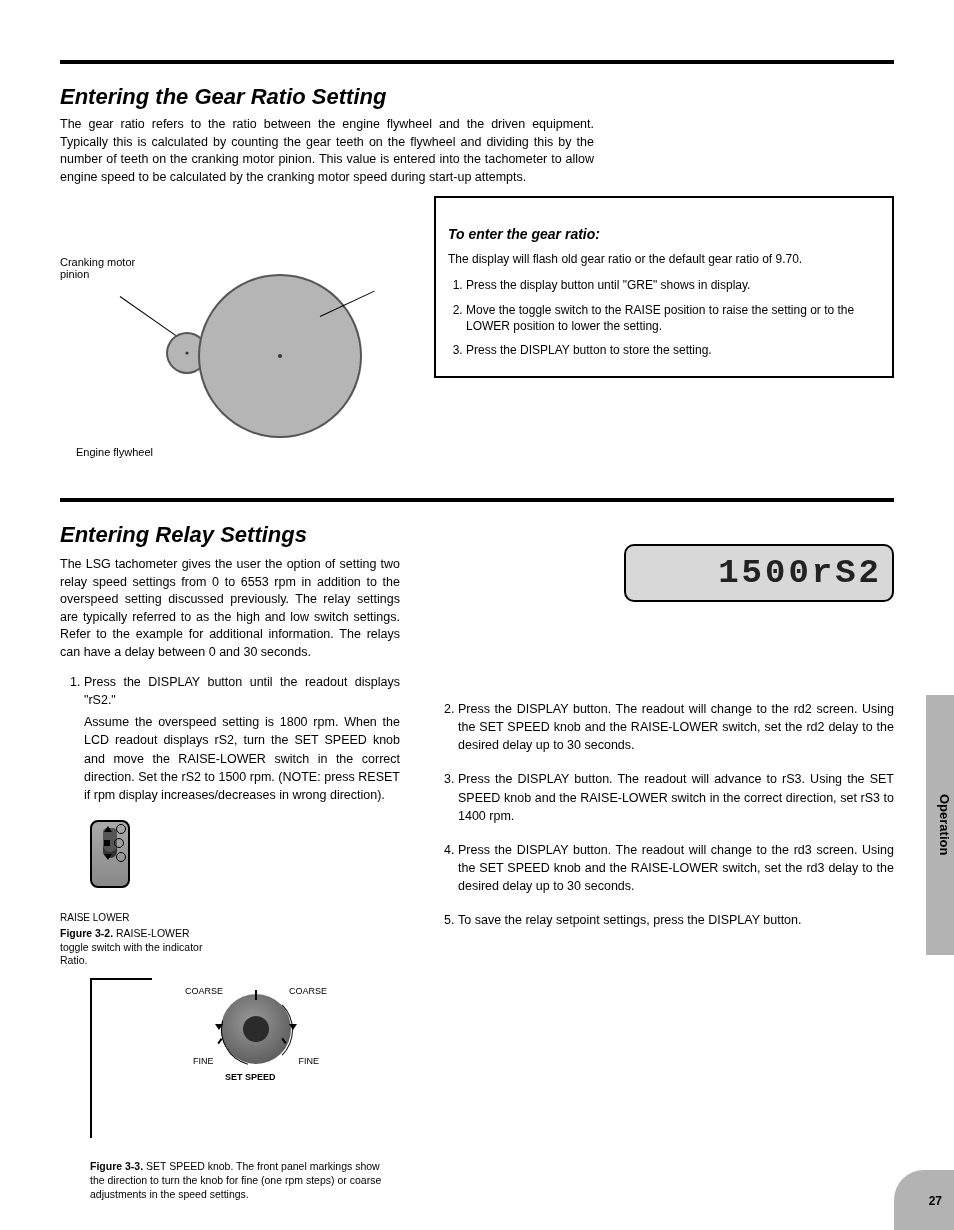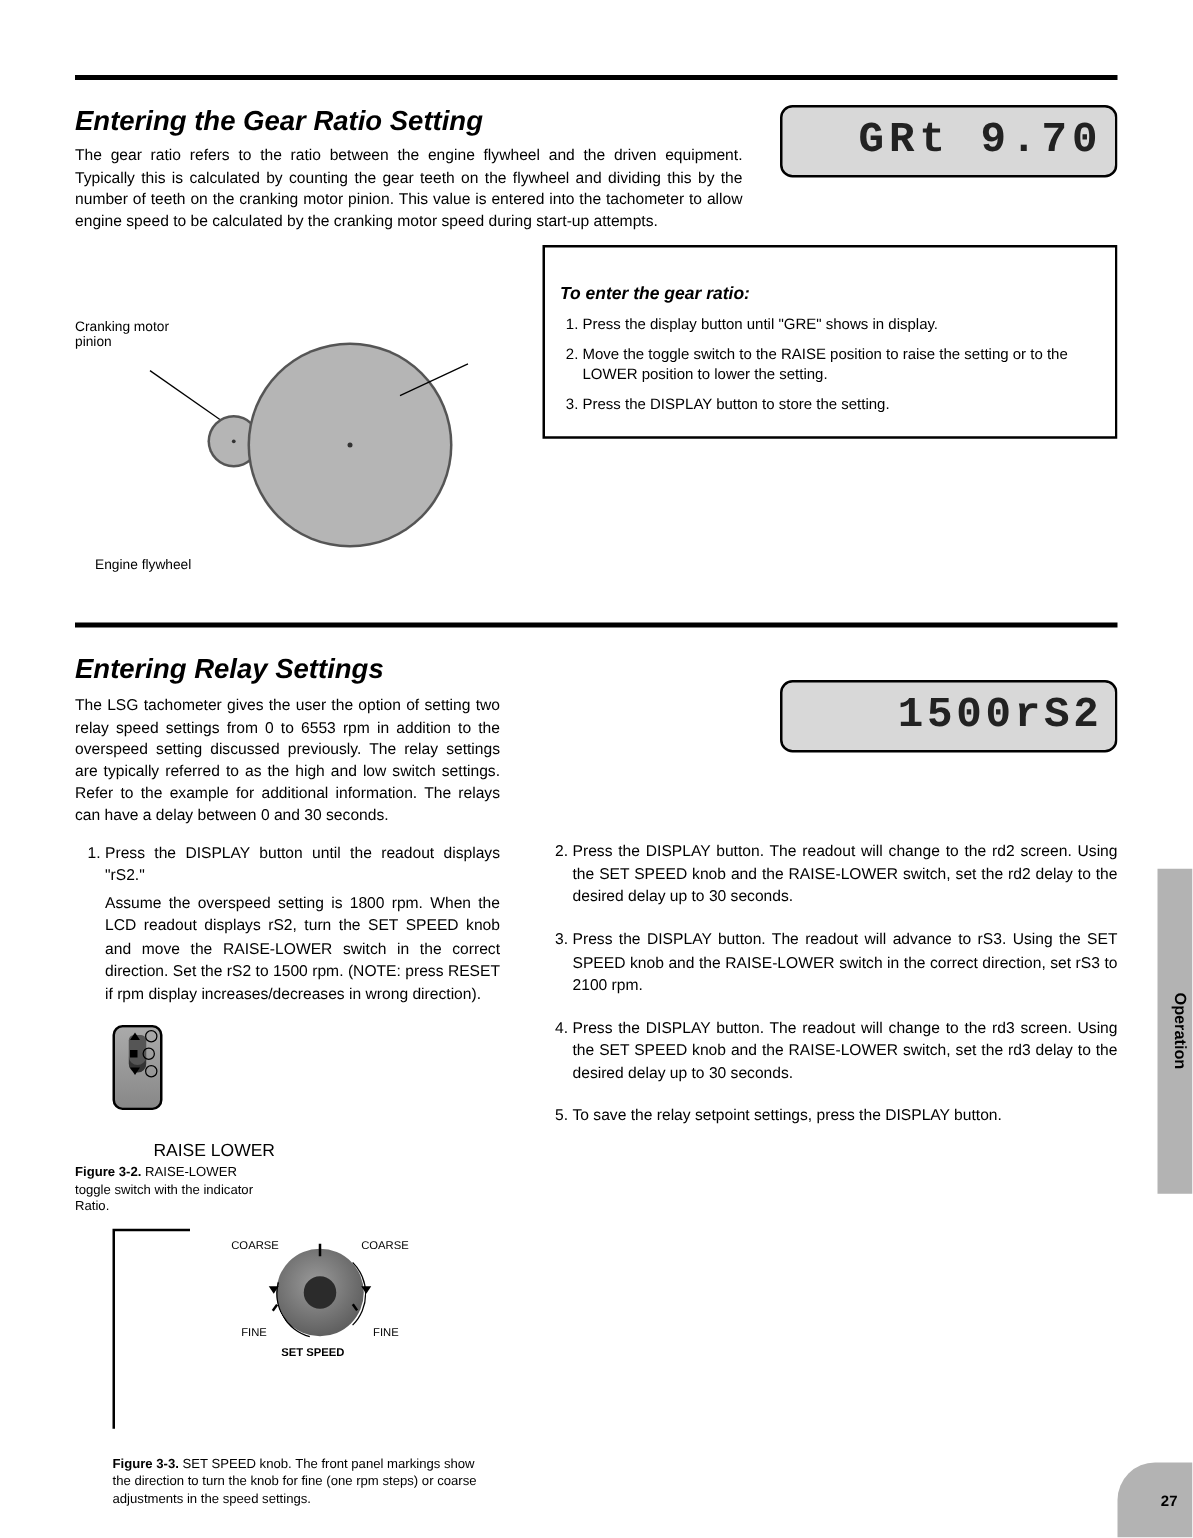--- a/index.html
+++ b/index.html
@@ -197,21 +197,21 @@
     position:absolute; left:50%; top:6px; width:14px; height:30px; background:#555;
     border-radius:6px 6px 10px 10px; transform:translateX(-50%);
     box-shadow: inset 0 -6px 0 #333;
   }
   .switch-indicator-col { position:absolute; left:44px; top:4px; font-size:10px; line-height:1.1;}
   .switch-indicator-col div { margin-bottom:4px; display:flex; align-items:center; gap:4px;}
   .led { width:8px; height:8px; border:1px solid #000; border-radius:50%; display:inline-block;}
   .tri-up { width:0;height:0;border-left:4px solid transparent;border-right:4px solid transparent;border-bottom:6px solid #000; display:inline-block;}
   .tri-down{ width:0;height:0;border-left:4px solid transparent;border-right:4px solid transparent;border-top:6px solid #000; display:inline-block;}
   .sq { width:6px;height:6px;background:#000;display:inline-block;}
-  .switch-label { font-size:14px; text-align:right; margin-top:2px; }
+  .switch-label { font-size:10px; text-align:left; margin-top:2px; }
   .fig33 .panel {
     position:relative; border-left:2px solid #000; padding:10px 10px 20px 40px; height:130px;
   }
   .fig33 .panel .corner { position:absolute; left:0; top:0; width:60px; height:2px; background:#000;}
   .tick { position:absolute; width:1.5px; height:6px; background:#000; }
   .tick.t1 { left:8px; bottom:20px; transform:rotate(35deg);}
   .tick.t2 { left:72px; bottom:20px; transform:rotate(-35deg);}
   .panel-labels { position:absolute; font-size:9px; }
 </style>
 </head>
@@ -221,28 +221,28 @@
 
   <div class="side-tab">Operation</div>
 
   <div class="page-corner">
     <span>27</span>
   </div>
 
   <div class="thick-rule"></div>
 
   <div class="row clearfix">
-    <div class="lcd">GRt 9.70</div>
     <h2 class="section-heading">Entering the Gear Ratio Setting</h2>
     <p class="body-text" style="clear:none; margin:4px 300px 0 0;">The gear ratio refers to the ratio between the engine flywheel and the driven equipment. Typically this is calculated by counting the gear teeth on the flywheel and dividing this by the number of teeth on the cranking motor pinion. This value is entered into the tachometer to allow engine speed to be calculated by the cranking motor speed during start-up attempts.</p>
   </div>
 
   <div class="row clearfix" style="margin-top:10px;">
     <div class="right-col-box">
       <p class="box-heading">To enter the gear ratio:</p>
+      <p>The display will flash old gear ratio or the default gear ratio of 9.70.</p>
       <ol>
         <li>Press the display button until "GRE" shows in display.</li>
         <li>Move the toggle switch to the RAISE position to raise the setting or to the LOWER position to lower the setting.</li>
         <li>Press the DISPLAY button to store the setting.</li>
       </ol>
     </div>
 
     <div class="left-col">
       <div class="gear-figure">
         <div class="gear-label" style="left:0; top:50px; width:100px;">Cranking motor pinion</div>
@@ -258,23 +258,23 @@
   </div>
 
   <div class="thick-rule" style="margin-top:22px;"></div>
 
   <div class="row clearfix">
     <h2 class="section-heading" style="margin-bottom:2px;">Entering Relay Settings</h2>
 
     <div class="section2-right">
       <div class="lcd2">1500rS2</div>
       <div style="clear:both;"></div>
-      <ol class="numbered-steps" start="2" style="margin-top:70px;">
+      <ol class="numbered-steps" start="2" style="margin-top:98px;">
         <li>Press the DISPLAY button. The readout will change to the rd2 screen. Using the SET SPEED knob and the RAISE-LOWER switch, set the rd2 delay to the desired delay up to 30 seconds.</li>
-        <li>Press the DISPLAY button. The readout will advance to rS3. Using the SET SPEED knob and the RAISE-LOWER switch in the correct direction, set rS3 to 2100 rpm.</li>
+        <li>Press the DISPLAY button. The readout will advance to rS3. Using the SET SPEED knob and the RAISE-LOWER switch in the correct direction, set rS3 to 1400 rpm.</li>
         <li>Press the DISPLAY button. The readout will change to the rd3 screen. Using the SET SPEED knob and the RAISE-LOWER switch, set the rd3 delay to the desired delay up to 30 seconds.</li>
         <li>To save the relay setpoint settings, press the DISPLAY button.</li>
       </ol>
     </div>
 
     <div style="float:left; width:340px;">
       <p class="section2-lead">The LSG tachometer gives the user the option of setting two relay speed settings from 0 to 6553 rpm in addition to the overspeed setting discussed previously. The relay settings are typically referred to as the high and low switch settings. Refer to the example for additional information. The relays can have a delay between 0 and 30 seconds.</p>
       <ol class="numbered-steps">
         <li>
           <span class="sub">Press the DISPLAY button until the readout displays "rS2."</span>

